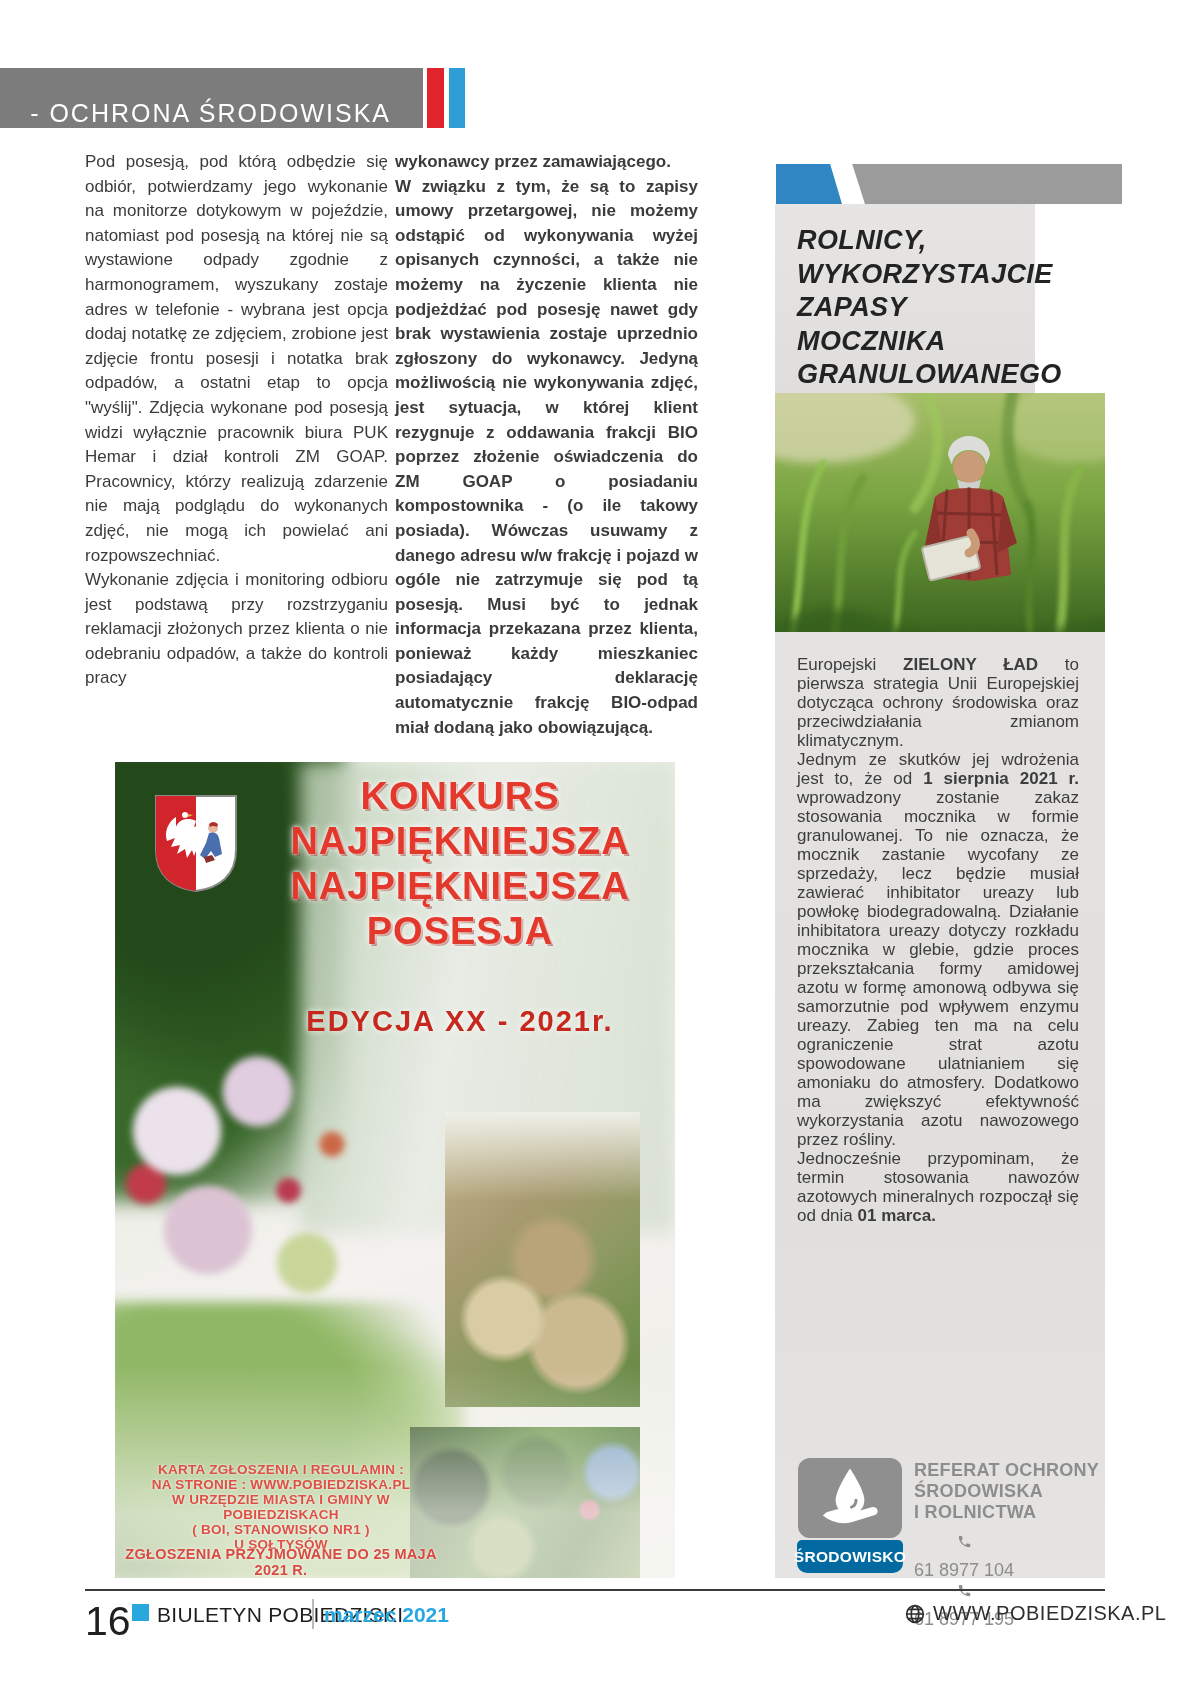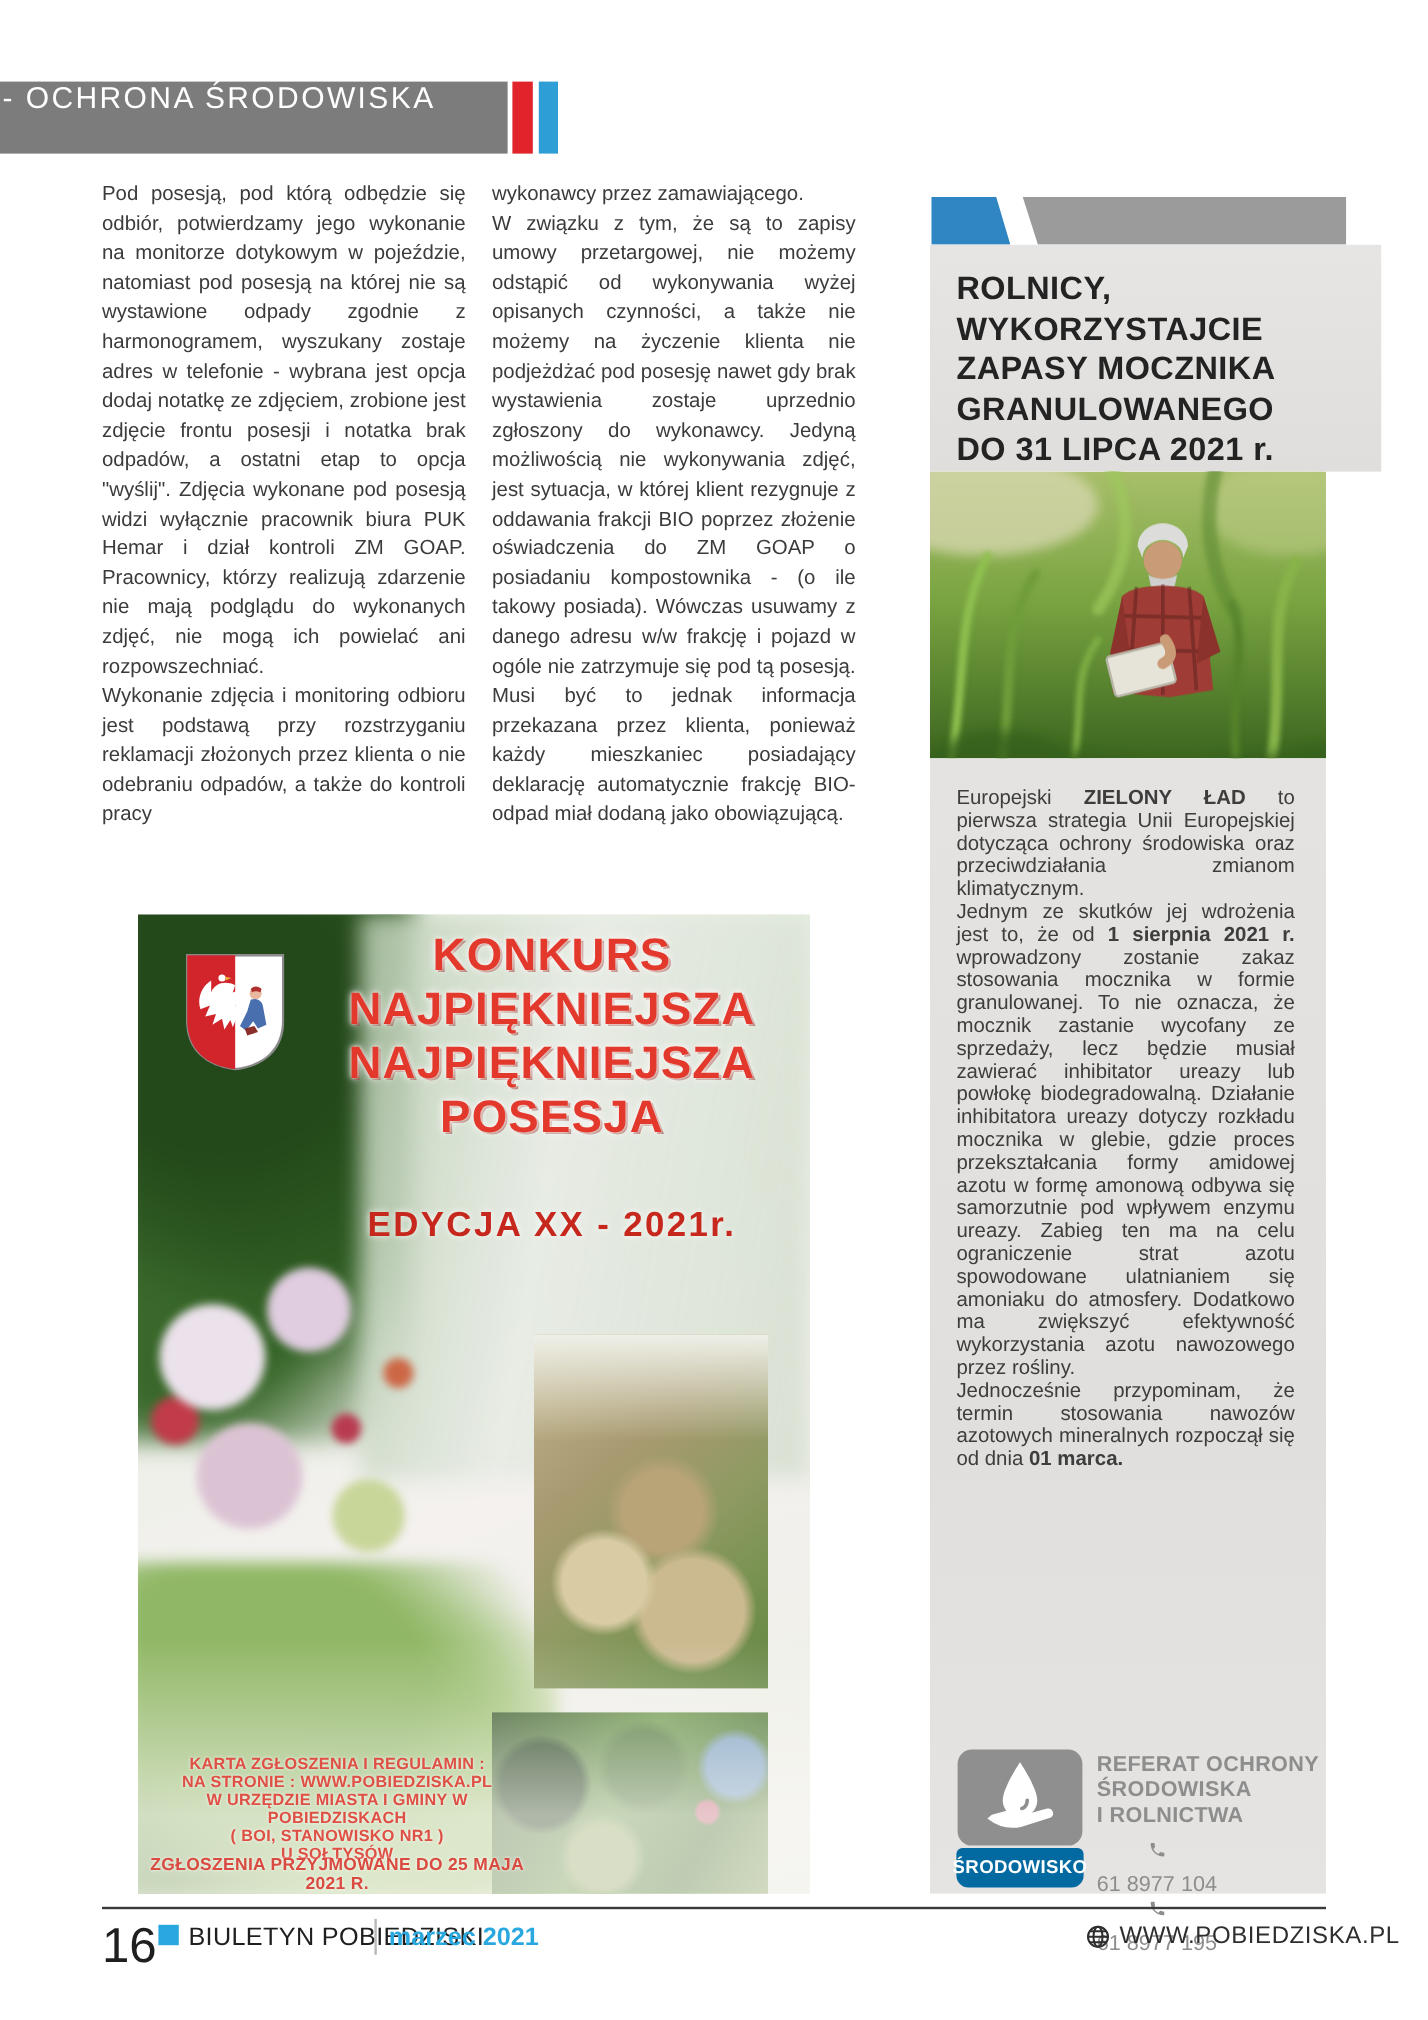--- a/index.html
+++ b/index.html
@@ -1,29 +1,29 @@
 <!DOCTYPE html>
 <html><head>
 <meta charset="utf-8">
 <style>
   html,body{margin:0;padding:0;background:#fff;}
   .page{position:relative;width:1190px;height:1683px;background:#ffffff;
         font-family:"Liberation Sans","DejaVu Sans",sans-serif;overflow:hidden;}
 
   
   .section-bar{position:absolute;left:0;top:68px;width:423px;height:60px;background:#7c7c7c;
-        color:#fff;display:flex;align-items:flex-start;justify-content:flex-end;
-        padding-right:60px;box-sizing:border-box;font-size:25px;letter-spacing:2px;font-weight:400;}
+        color:#fff;display:flex;align-items:flex-end;justify-content:flex-end;
+        padding-right:32px;box-sizing:border-box;font-size:25px;letter-spacing:2px;font-weight:400;}
   .stripe-red{position:absolute;left:427px;top:68px;width:17px;height:60px;background:#e1232b;}
   .stripe-blue{position:absolute;left:449px;top:68px;width:16px;height:60px;background:#2d9fd6;}
 
   
   .col{position:absolute;top:150px;width:303px;font-size:17px;line-height:24.6px;
        text-align:justify;color:#3b3b3b;}
-  .col1{left:85px;} .col2{left:410px;}
+  .col1{left:85px;} .col2{left:395px;font-weight:bold;}
   .col p{margin:0;}
   .jlast{text-align-last:justify;}
 
   
   .poster{position:absolute;left:115px;top:762px;width:560px;height:816px;overflow:hidden;
           background:linear-gradient(160deg,#f0f3ec 0%,#e7eee1 28%,#f4f1ef 58%,#edefe6 100%);}
   .p-layer{position:absolute;}
   .p-trees{left:-20px;top:-20px;width:250px;height:460px;filter:blur(10px);
     background:
       radial-gradient(circle at 35% 22%, #23481a 0 30%, transparent 60%),
@@ -75,22 +75,22 @@
     text-shadow:0 0 3px rgba(255,255,255,.9);}
   .p-deadline{position:absolute;left:0;top:784px;width:332px;z-index:6;text-align:center;
     color:#d94b40;font-weight:bold;font-size:14.5px;letter-spacing:.3px;
     text-shadow:0 0 3px rgba(255,255,255,.9);}
 
   
   .sb-bar-blue{position:absolute;left:776px;top:164px;width:66px;height:40px;background:#2f86c2;
     clip-path:polygon(0 0,82% 0,100% 100%,0 100%);}
   .sb-bar-gray{position:absolute;left:838px;top:164px;width:284px;height:40px;background:#9b9b9b;
     clip-path:polygon(5% 0,100% 0,100% 100%,9.5% 100%);}
-  .sb-title-box{position:absolute;left:775px;top:204px;width:376px;height:189px;
-    background:linear-gradient(180deg,#e6e5e3,#dfdedc);box-sizing:border-box;padding:20px 18px 0 22px;}
+  .sb-title-box{position:absolute;left:775px;top:204px;width:260px;height:189px;
+    background:linear-gradient(180deg,#e6e5e3,#dfdedc);box-sizing:border-box;padding:20px 18px 0 22px;font-style:italic;}
   .sb-title-box div{font-size:27px;line-height:33.5px;font-weight:bold;color:#232323;letter-spacing:.4px;}
   .sb-photo{position:absolute;left:775px;top:393px;width:330px;height:239px;overflow:hidden;}
   .sb-text-box{position:absolute;left:775px;top:632px;width:330px;height:946px;
     background:linear-gradient(180deg,#e4e3e1,#e0dfdd 60%,#e5e4e2);box-sizing:border-box;
     padding:23px 26px 0 22px;font-size:17px;line-height:19px;text-align:justify;color:#3d3d3d;}
   .sb-text-box p{margin:0;}
   .b{font-weight:bold;}
   .c-tile{position:absolute;left:798px;top:1458px;width:104px;height:80px;background:#8f8f8f;
     border-radius:12px;display:flex;align-items:center;justify-content:center;}
   .c-banner{position:absolute;left:797px;top:1540px;width:106px;height:33px;background:#0369a1;

